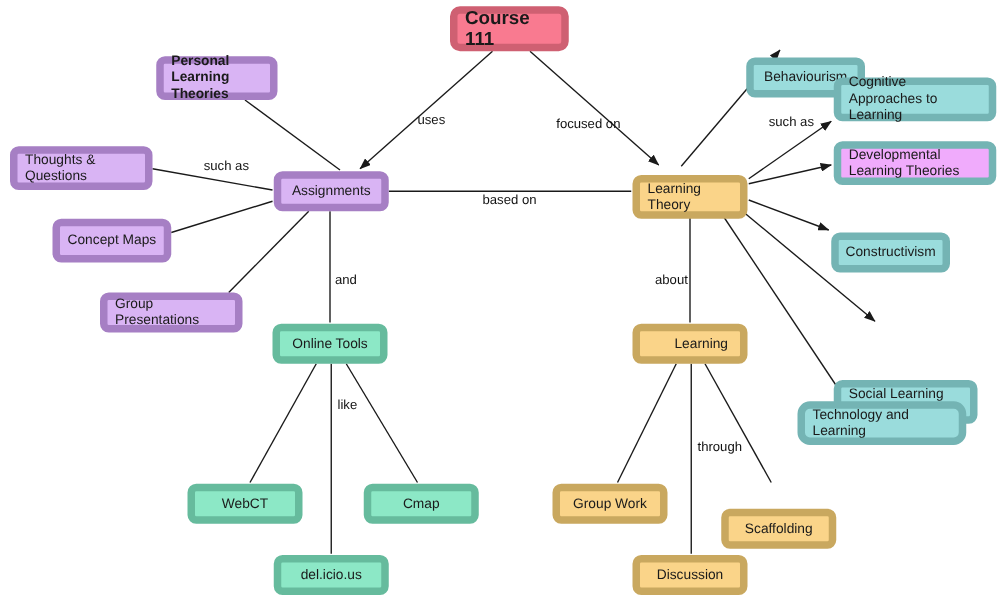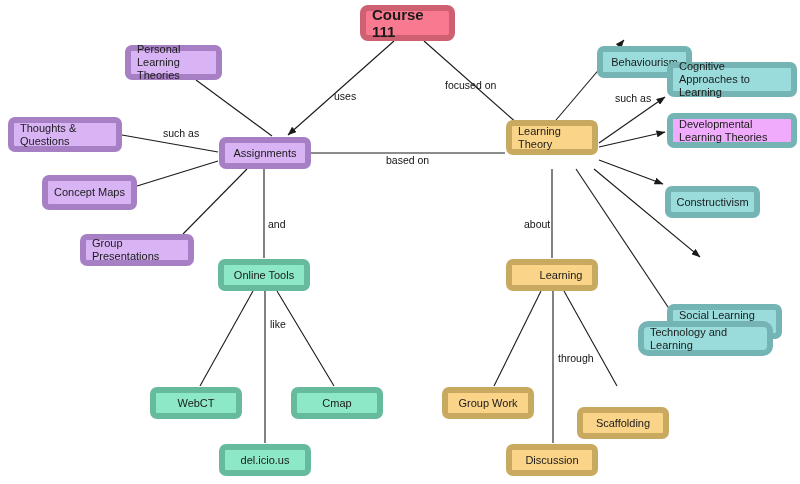--- a/index.html
+++ b/index.html
@@ -88,21 +88,21 @@
         <line x1="553" y1="291" x2="553" y2="443" stroke="#1a1a1a" stroke-width="1.1"></line>
       </g>
   </svg>
   <div id="node-layer">
       <div class="node root" style="left: 360px; top: 5px; width: 95px; height: 36px; background: rgb(249, 122, 144); border-color: rgb(207, 96, 114);">
         <span>Course 111</span>
       </div>
       <div class="node" style="left: 219px; top: 137px; width: 92px; height: 32px; background: rgb(217, 180, 244); border-color: rgb(166, 127, 196);">
         <span>Assignments</span>
       </div>
-      <div class="node" style="left: 125px; top: 45px; width: 97px; height: 35px; background: rgb(217, 180, 244); border-color: rgb(166, 127, 196);">
+      <div class="node" style="left: 125px; top: 45px; width: 97px; height: 35px; background: rgb(217, 180, 244); border-color: rgb(166, 127, 196); font-weight: bold;">
         <span>Personal Learning Theories</span>
       </div>
       <div class="node" style="left: 8px; top: 117px; width: 114px; height: 35px; background: rgb(217, 180, 244); border-color: rgb(166, 127, 196);">
         <span>Thoughts &amp; Questions</span>
       </div>
       <div class="node" style="left: 42px; top: 175px; width: 95px; height: 35px; background: rgb(217, 180, 244); border-color: rgb(166, 127, 196);">
         <span>Concept Maps</span>
       </div>
       <div class="node" style="left: 80px; top: 234px; width: 114px; height: 32px; background: rgb(217, 180, 244); border-color: rgb(166, 127, 196);">
         <span>Group Presentations</span>
@@ -112,21 +112,21 @@
       </div>
       <div class="node" style="left: 150px; top: 387px; width: 92px; height: 32px; background: rgb(140, 232, 198); border-color: rgb(102, 187, 157);">
         <span>WebCT</span>
       </div>
       <div class="node" style="left: 291px; top: 387px; width: 92px; height: 32px; background: rgb(140, 232, 198); border-color: rgb(102, 187, 157);">
         <span>Cmap</span>
       </div>
       <div class="node" style="left: 219px; top: 444px; width: 92px; height: 32px; background: rgb(140, 232, 198); border-color: rgb(102, 187, 157);">
         <span>del.icio.us</span>
       </div>
-      <div class="node" style="left: 506px; top: 120px; width: 92px; height: 35px; background: rgb(250, 212, 137); border-color: rgb(201, 168, 95);">
+      <div class="node" style="left: 506px; top: 140px; width: 92px; height: 35px; background: rgb(250, 212, 137); border-color: rgb(201, 168, 95);">
         <span>Learning Theory</span>
       </div>
       <div class="node" style="left: 506px; top: 259px; width: 92px; height: 32px; background: rgb(250, 212, 137); border-color: rgb(201, 168, 95); padding-left: 24px;">
         <span>Learning</span>
       </div>
       <div class="node" style="left: 442px; top: 387px; width: 92px; height: 32px; background: rgb(250, 212, 137); border-color: rgb(201, 168, 95);">
         <span>Group Work</span>
       </div>
       <div class="node" style="left: 577px; top: 387px; width: 92px; height: 32px; background: rgb(250, 212, 137); border-color: rgb(201, 168, 95); margin-top: 20px;">
         <span>Scaffolding</span>
@@ -148,21 +148,21 @@
       </div>
       <div class="node" style="left: 667px; top: 259px; width: 115px; height: 35px; background: rgb(154, 220, 220); border-color: rgb(116, 180, 180); margin-top: 45px;">
         <span>Social Learning Theories</span>
       </div>
       <div class="node" style="left: 638px; top: 321px; width: 135px; height: 35px; background: rgb(154, 220, 220); border-color: rgb(116, 180, 180); border-radius: 10px;">
         <span>Technology and Learning</span>
       </div>
     </div>
   <div id="label-layer">
       <div class="edge-label" style="left: 334px; top: 90px;">uses</div>
-      <div class="edge-label" style="left: 445px; top: 79px;">focused on</div>
+      <div class="edge-label" style="left: 445px; top: 93px;">focused on</div>
       <div class="edge-label" style="left: 386px; top: 154px;">based on</div>
       <div class="edge-label" style="left: 163px; top: 127px;">such as</div>
       <div class="edge-label" style="left: 268px; top: 218px;">and</div>
       <div class="edge-label" style="left: 270px; top: 318px;">like</div>
       <div class="edge-label" style="left: 615px; top: 92px;">such as</div>
       <div class="edge-label" style="left: 524px; top: 218px;">about</div>
       <div class="edge-label" style="left: 558px; top: 352px;">through</div>
     </div>
 </div>
 

